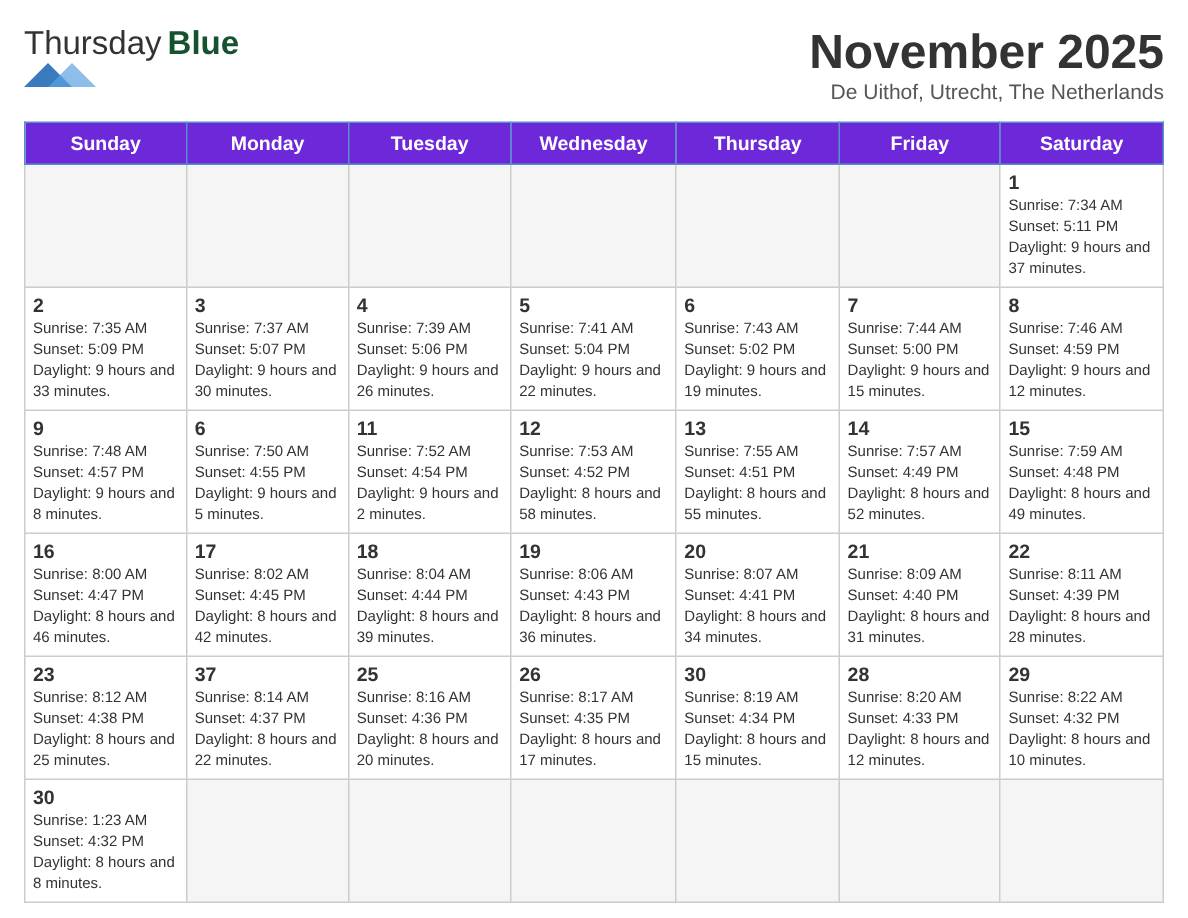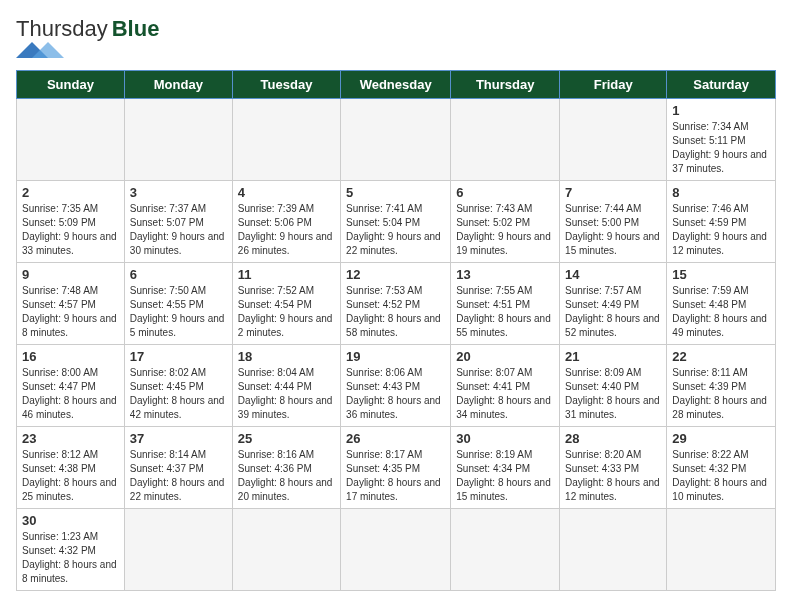--- a/index.html
+++ b/index.html
@@ -32,21 +32,21 @@
     .location {
       font-size: 14px;
       color: #555;
     }
     .calendar {
       width: 100%;
       border-collapse: collapse;
       border: 1px solid #ccc;
     }
     .calendar th {
-      background: #14532d;
+      background: #6d28d9;
       color: #fff;
       text-align: center;
       padding: 6px 4px;
       font-size: 13px;
       font-weight: bold;
       border: 1px solid #5590cc;
     }
     .calendar td {
       vertical-align: top;
       border: 1px solid #ccc;
@@ -80,20 +80,24 @@
     <div style="display:flex;align-items:center;gap:4px;">
       <span style="font-size:22px;color:#333;font-weight:normal;">Thursday</span>
       <span style="font-size:22px;color:#14532d;font-weight:bold;">Blue</span>
     </div>
 
     <svg width="48" height="16" viewBox="0 0 48 16">
       <polygon points="0,16 16,0 32,16" fill="#3a7abf"></polygon>
       <polygon points="16,16 32,0 48,16" fill="#5ba3e0" opacity="0.7"></polygon>
     </svg>
   </div>
+  <div class="title-block">
+    <div class="month-title">November 2025</div>
+    <div class="location">De Uithof, Utrecht, The Netherlands</div>
+  </div>
 </div>
 
 <table class="calendar">
   <thead>
     <tr>
     <th>Sunday</th>
         <th>Monday</th>
         <th>Tuesday</th>
         <th>Wednesday</th>
         <th>Thursday</th>

